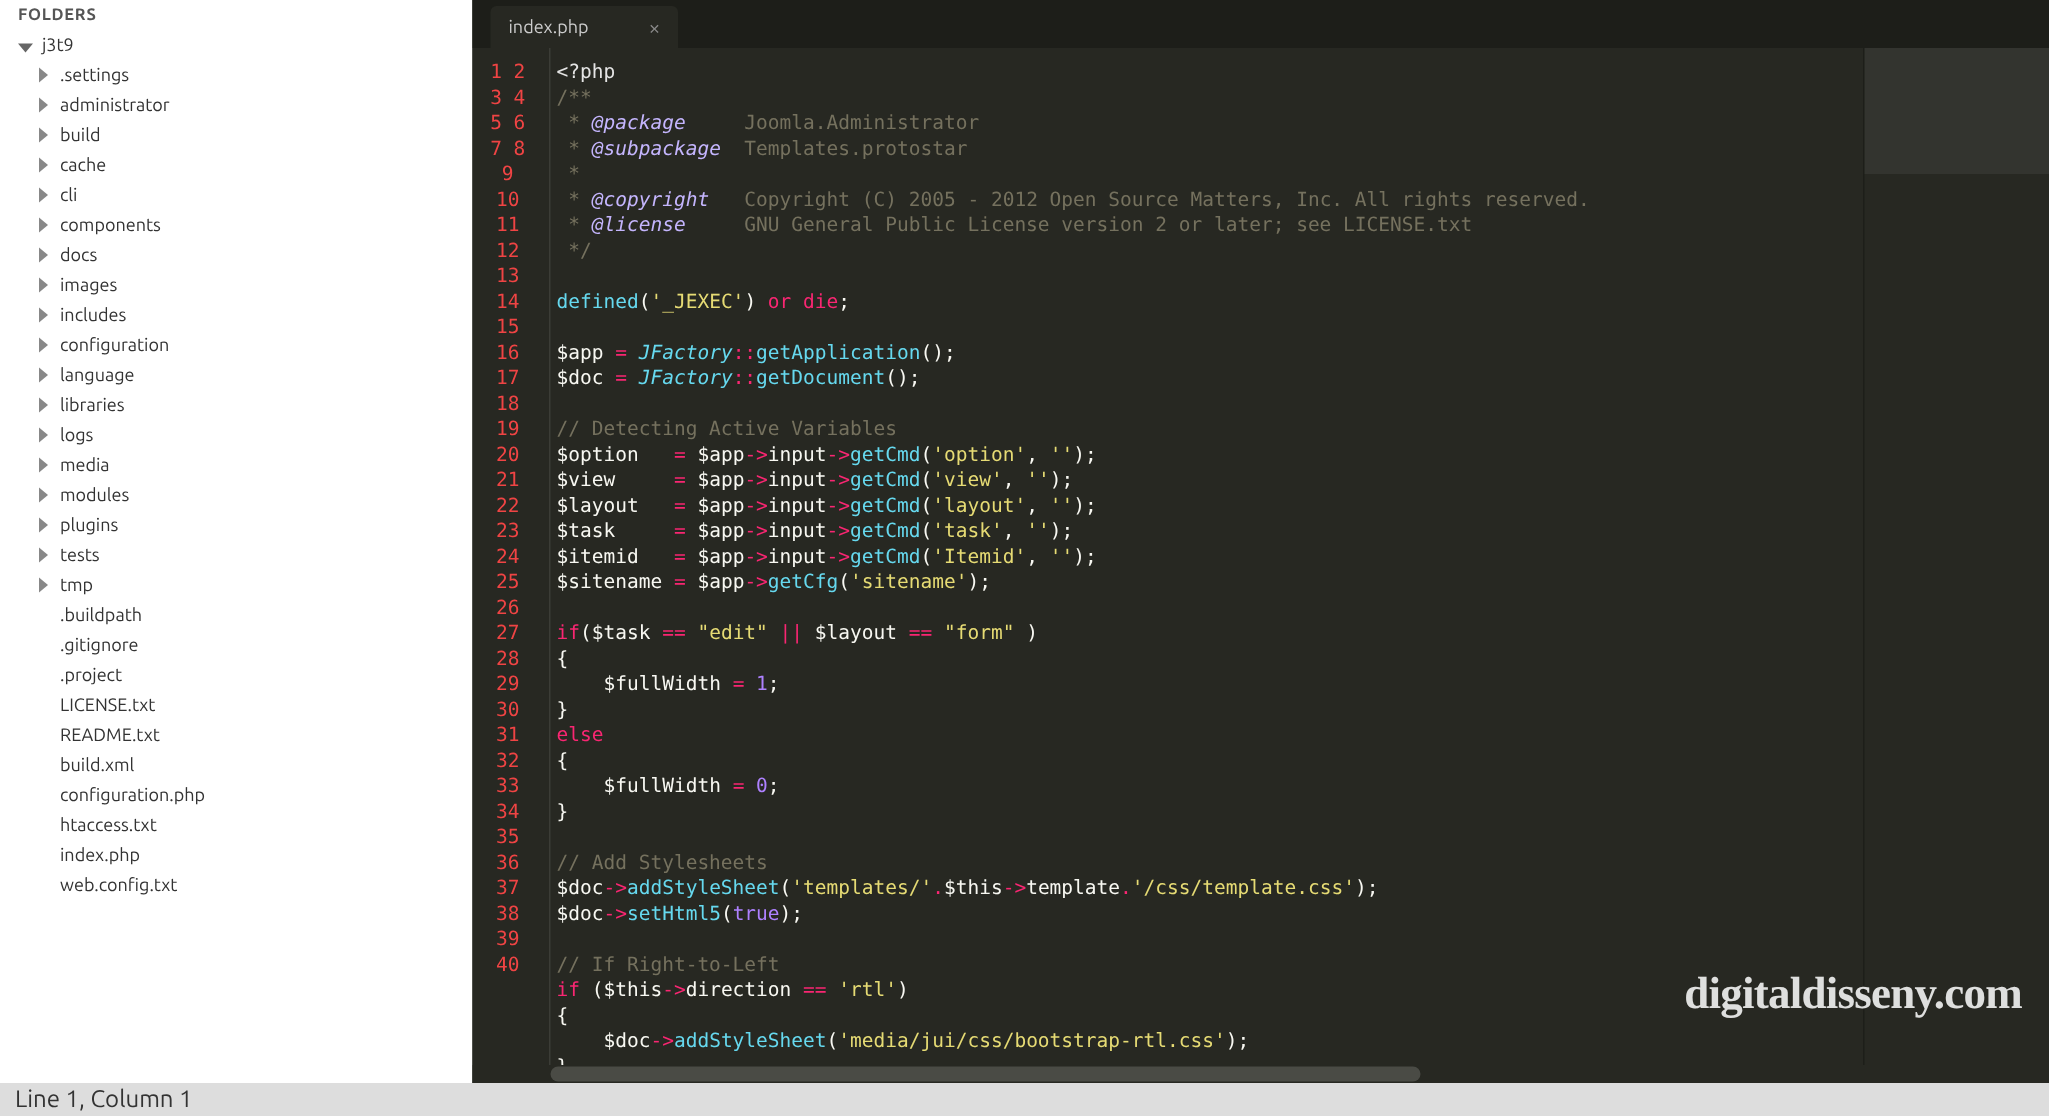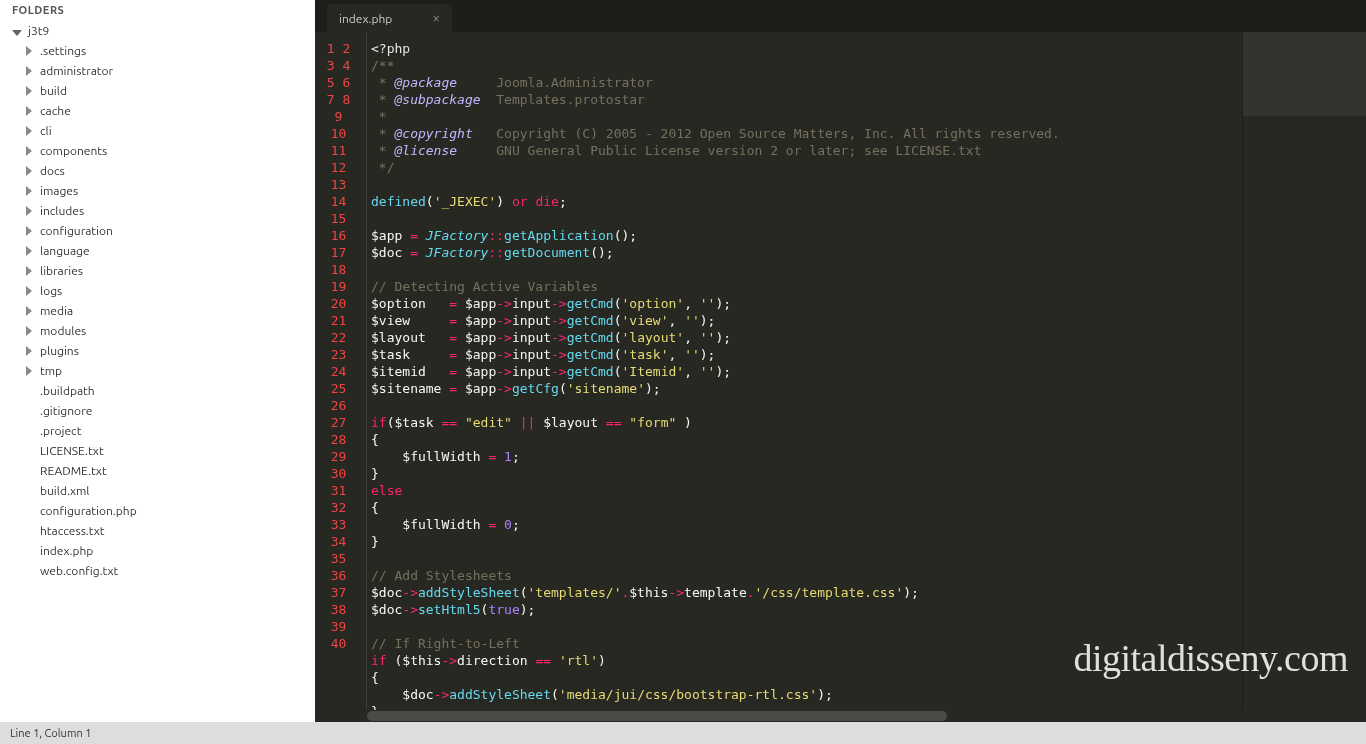--- a/index.html
+++ b/index.html
@@ -134,30 +134,30 @@
 }
 .status-bar {
   height: 22px;
   background: #ddd;
   color: #333;
   display: flex;
   align-items: center;
   justify-content: space-between;
   padding: 0 10px;
   font-family: "Ubuntu", sans-serif;
-  font-size: 11px;
+  font-size: 16px;
 }
 .status-right { display: flex; gap: 40px; flex-direction: column; }
 .watermark {
   position: absolute;
   right: 18px;
   bottom: 30px;
   font-family: Georgia, serif;
-  font-size: 38px;
-  font-weight: normal;
+  font-size: 30px;
+  font-weight: bold;
   color: rgba(255,255,255,0.85);
   letter-spacing: -0.5px;
 }
 
 .c-comment { color: #75715e; }
 .c-commenttag { color: #c4b5fd; font-style: italic; }
 .c-keyword { color: #f92672; }
 .c-string { color: #e6db74; }
 .c-var { color: #f8f8f2; text-align: center; }
 .c-func { color: #66d9ef; }
@@ -248,20 +248,24 @@
           <span class="tree-arrow right"></span>
           <span>media</span>
         </div>
         <div class="tree-item indent-2">
           <span class="tree-arrow right"></span>
           <span>modules</span>
         </div>
         <div class="tree-item indent-2">
           <span class="tree-arrow right"></span>
           <span>plugins</span>
+        </div>
+        <div class="tree-item indent-2">
+          <span class="tree-arrow right"></span>
+          <span>tests</span>
         </div>
         <div class="tree-item indent-2">
           <span class="tree-arrow right"></span>
           <span>tmp</span>
         </div>
       </div>
     <div id="file-list">
         <div class="tree-item indent-2">
           <span class="tree-spacer"></span>
           <span>.buildpath</span>

